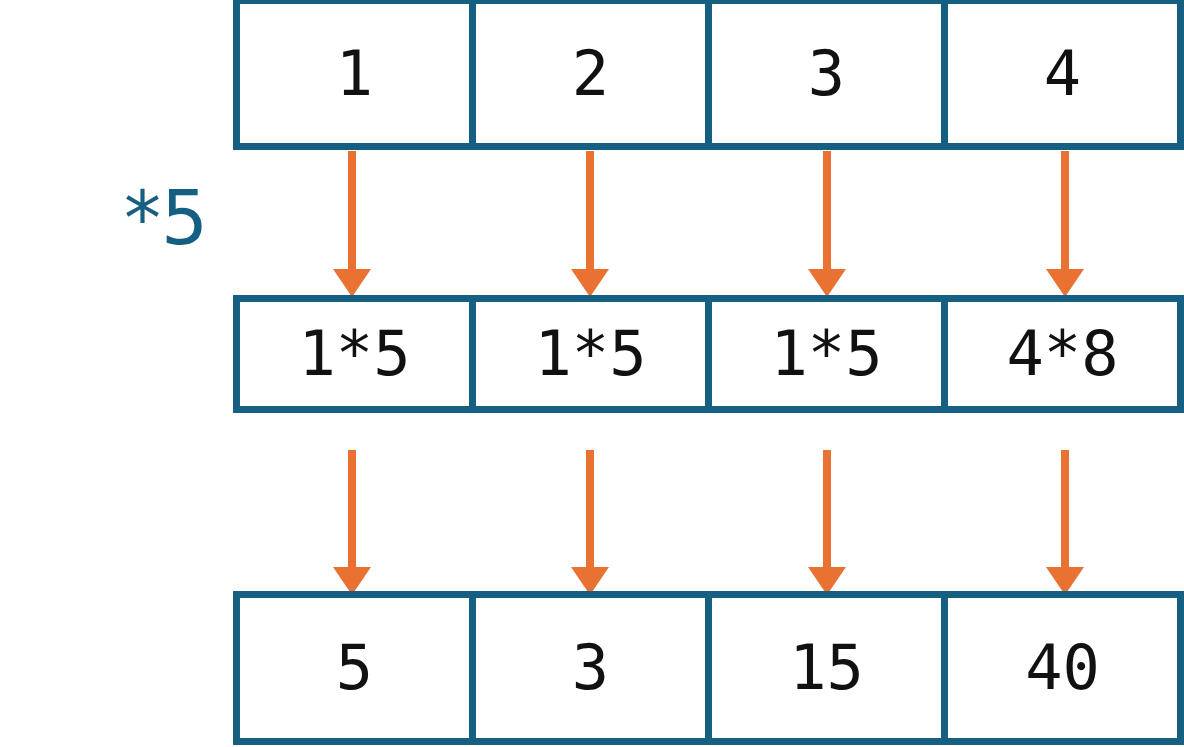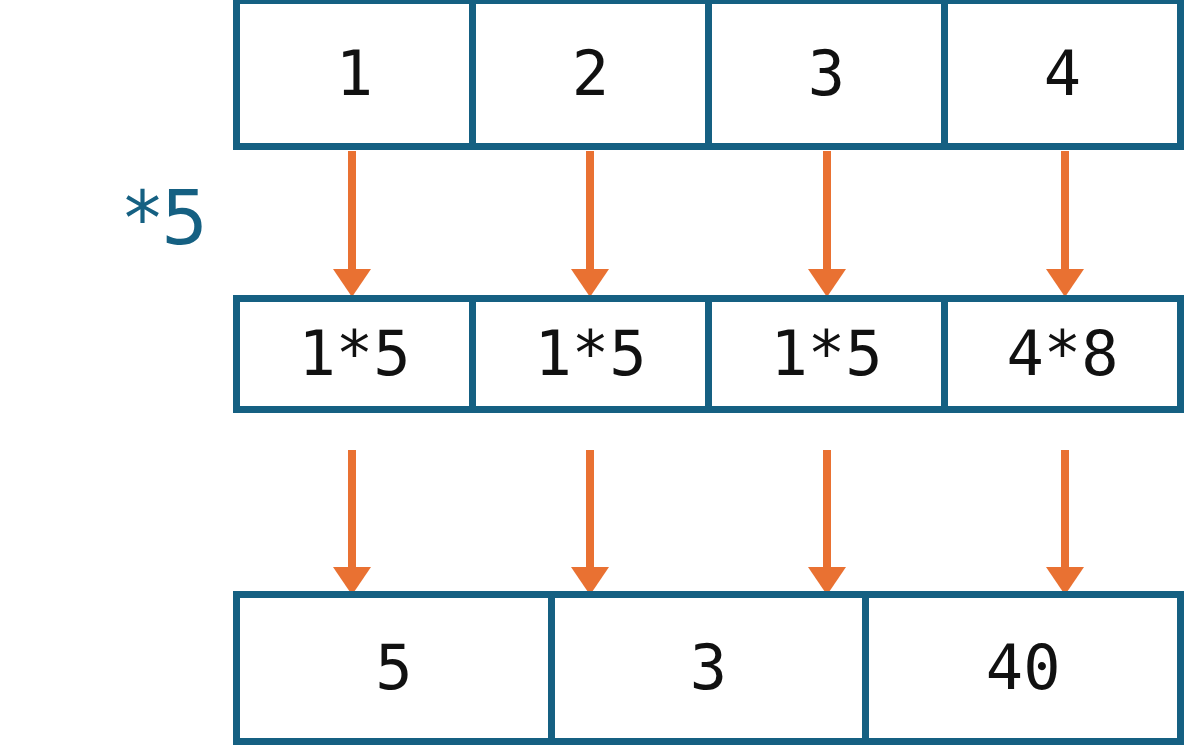--- a/index.html
+++ b/index.html
@@ -114,16 +114,17 @@
       <div class="head"></div>
     </div>
   <div class="arrow gap2 col4">
       <div class="stem"></div>
       <div class="head"></div>
     </div>
 
   <div class="row row-output">
     <div class="cell">5</div>
     <div class="cell">3</div>
+    <div class="cell">15</div>
     <div class="cell">40</div>
   </div>
 
 </div>
 
 </body></html>

